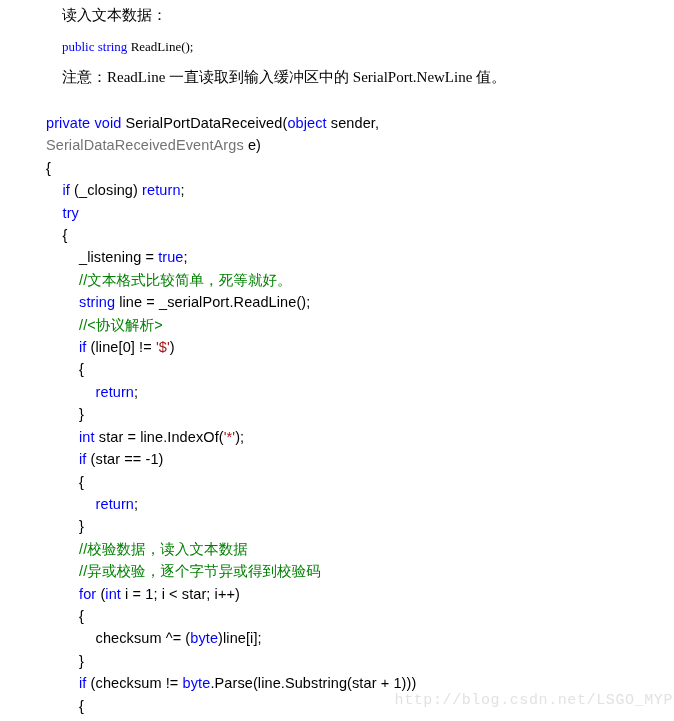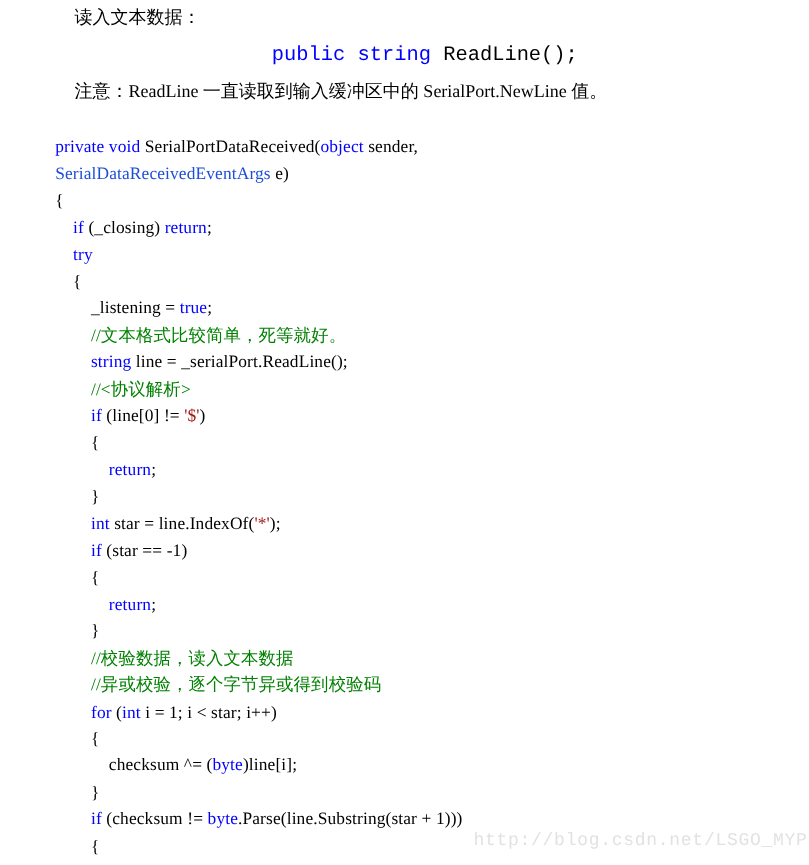--- a/index.html
+++ b/index.html
@@ -25,39 +25,38 @@
   }
   .prose-line {
     font-family: "Liberation Serif", serif;
     font-size: 15px;
     line-height: 31px;
     color: #000000;
     white-space: pre;
     margin-left: 16px;
   }
   .prose-line.code-sig {
-    font-family: Liberation Mono, monospace;
-    font-size: 17px;
-    text-align: center;
+    font-family: Liberation Serif, serif;
+    font-size: 13px;
   }
   .kw { color: #0000ff; }
-  .type-name { color: #1d4ed8; }
+  .type-name { color: #737373; }
   .str { color: #a31515; }
   .cmt { color: #008000; margin-top: 48px; }
   .plain { color: #000000; }
 
   
   .code-block {
     position: absolute;
     left: 46px;
     top: 112px;
     width: 620px;
   }
   .code-line {
-    font-family: Liberation Serif, serif;
+    font-family: Liberation Sans, sans-serif;
     font-size: 14.5px;
     line-height: 22.4px;
     white-space: pre;
     color: #000000;
     letter-spacing: 0.1px;
   }
 
   
   .watermark {
     position: absolute;

